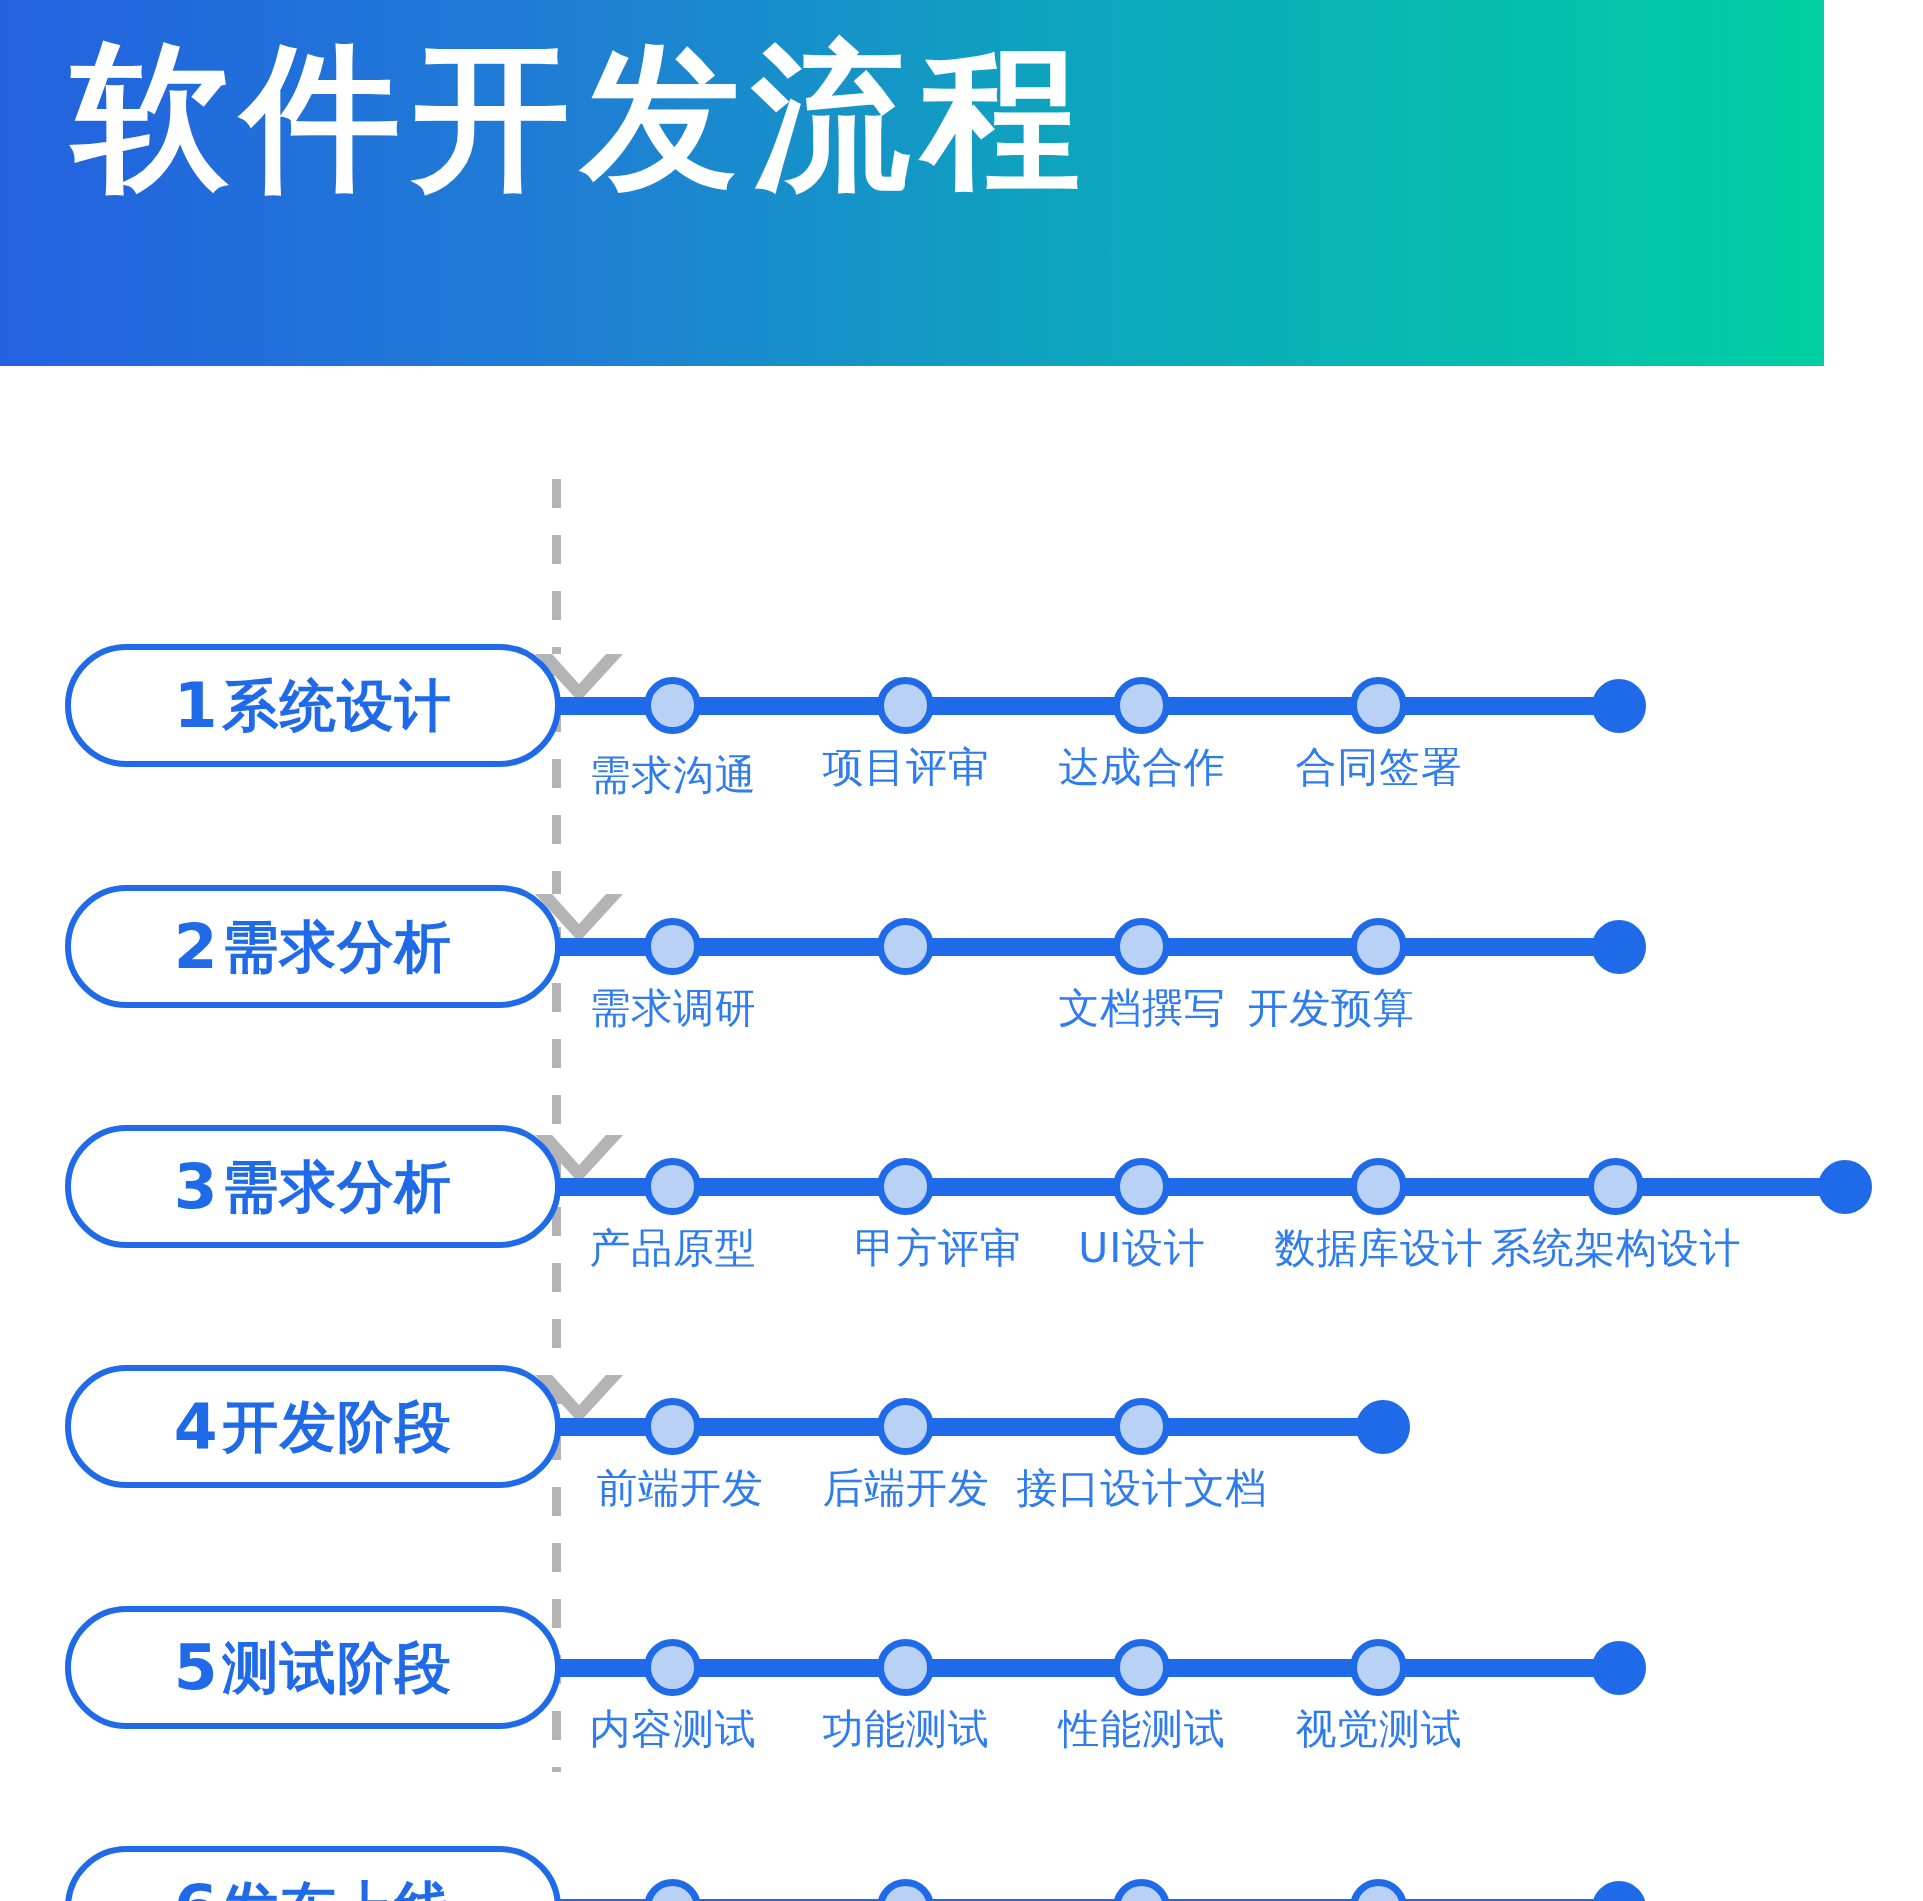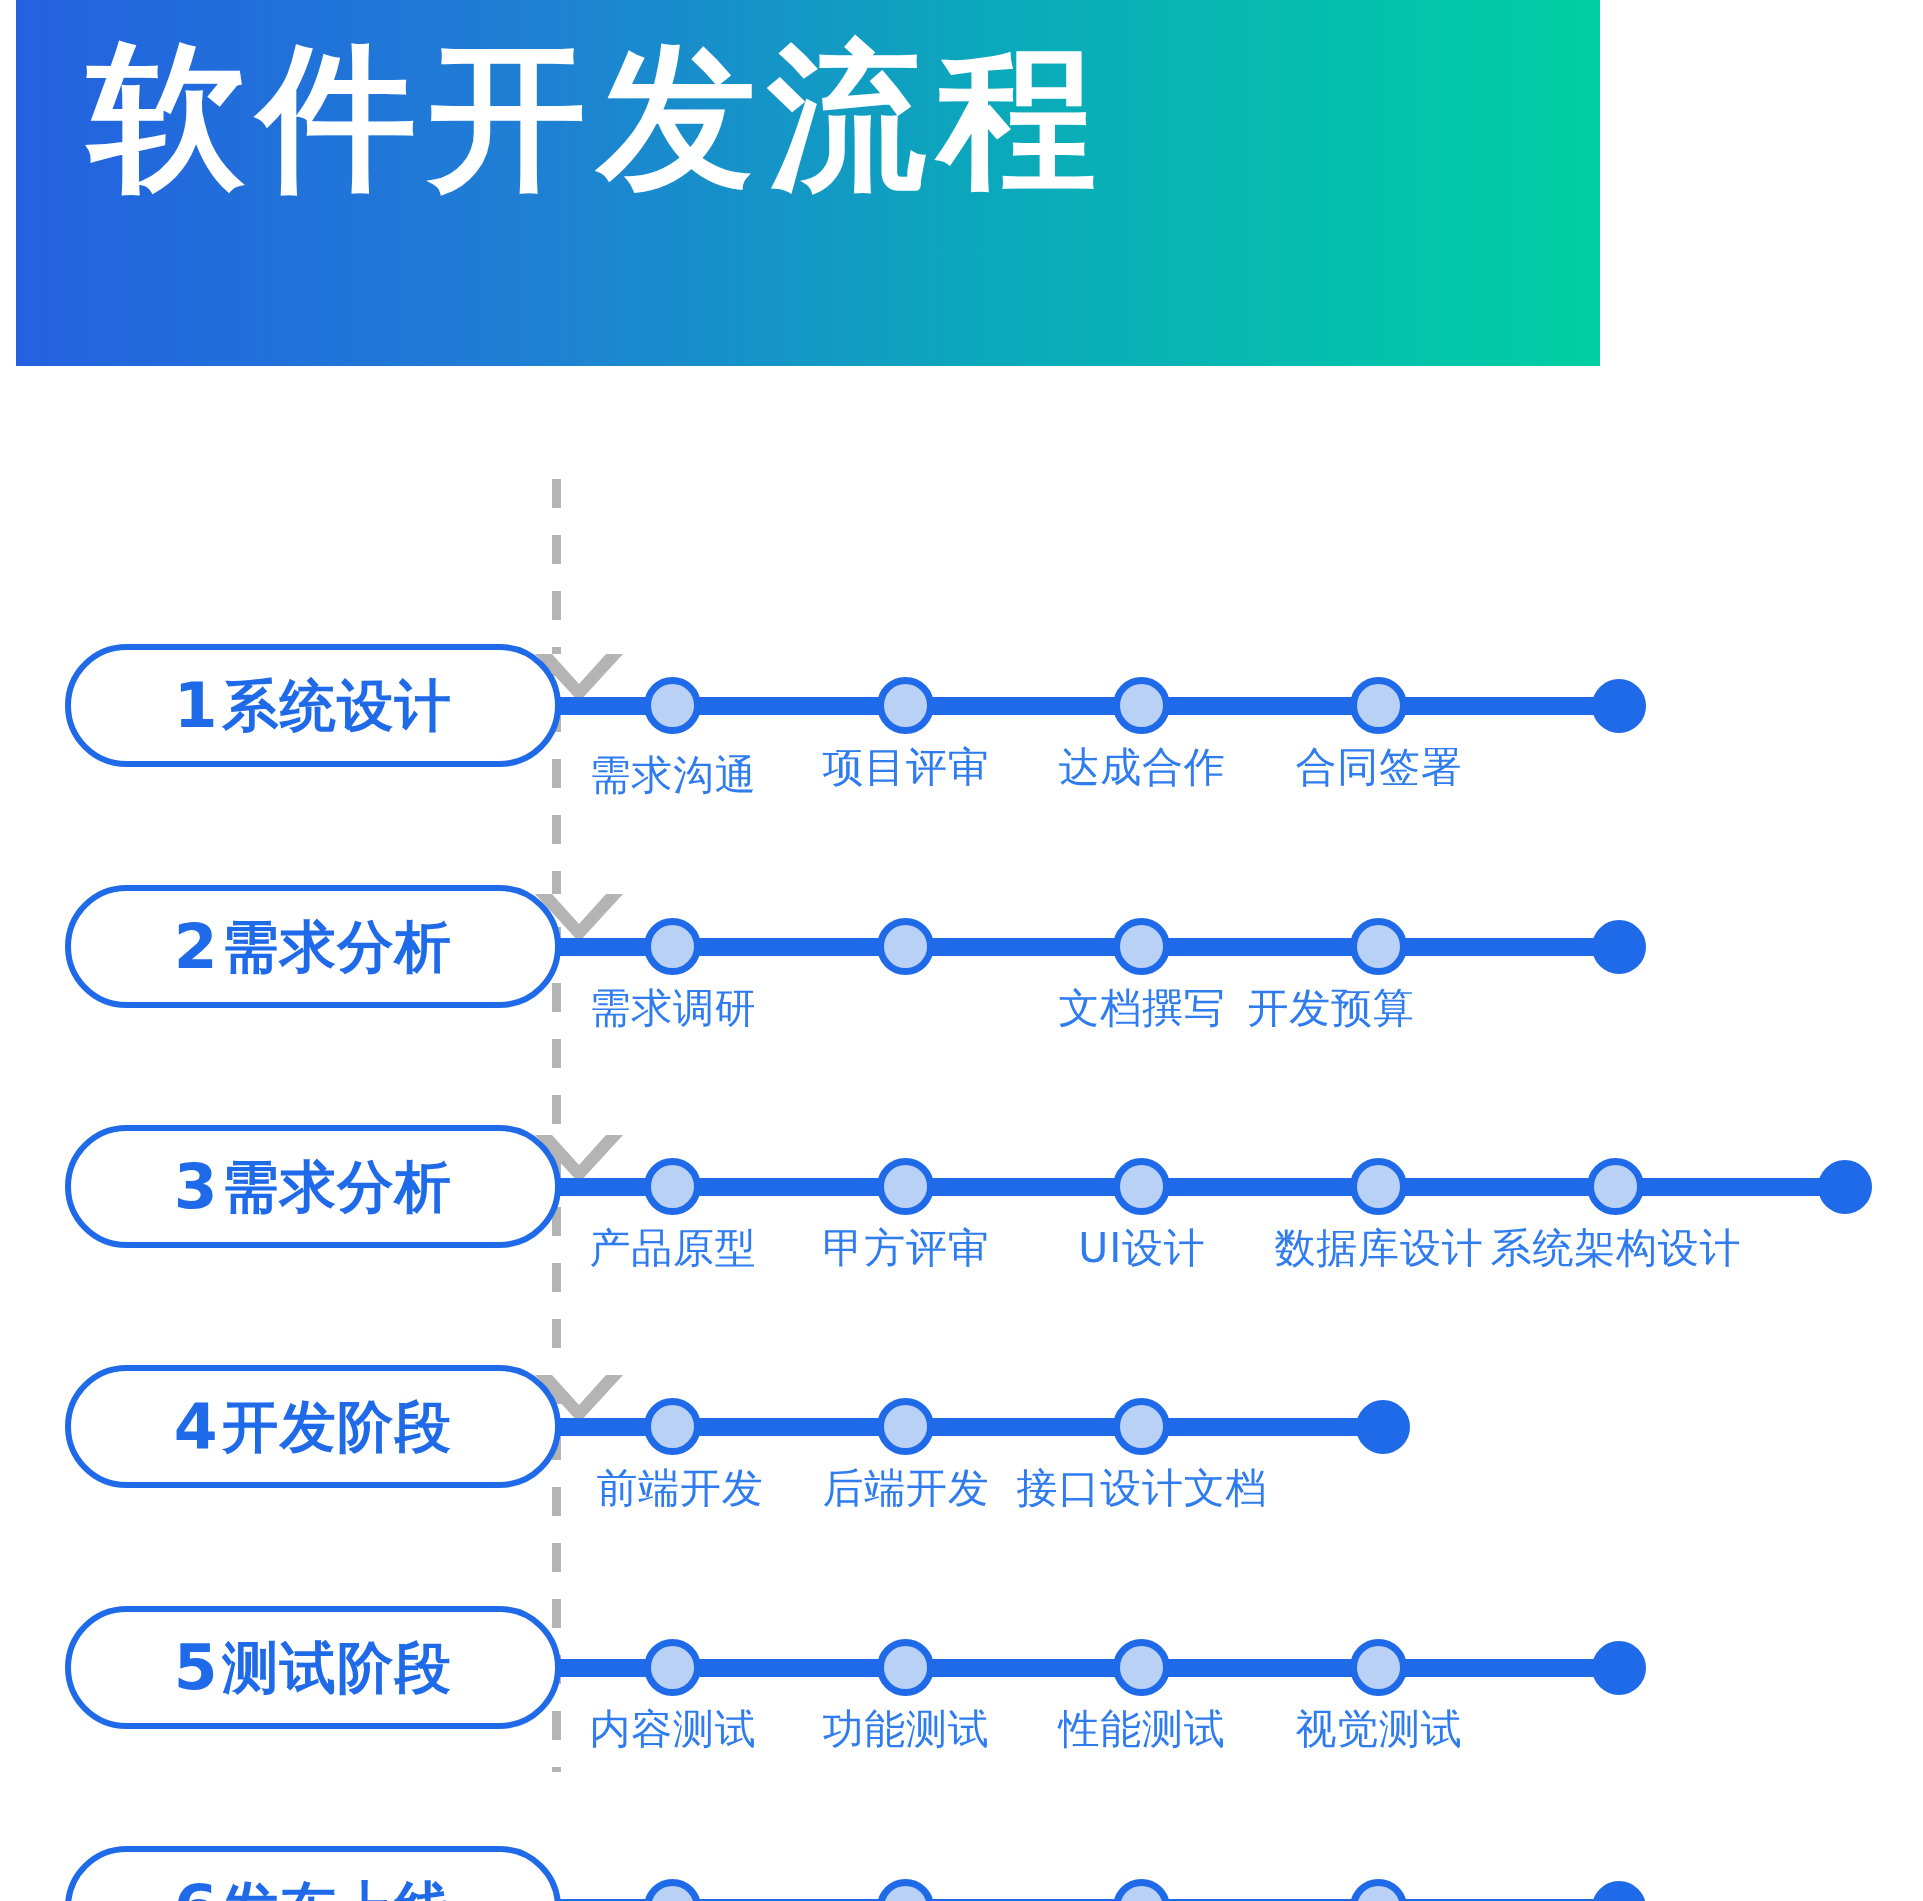--- a/index.html
+++ b/index.html
@@ -13,24 +13,23 @@
     font-family: "Liberation Sans", "DejaVu Sans", sans-serif;
     overflow: hidden;
     position: relative;
   }
 
   
   .header-band {
     position: absolute;
     left: 0;
     top: 0;
-    width: 1584px;
+    width: 1824px;
     height: 366px;
     background: linear-gradient(90deg, #2361e0 0%, #1f7fd4 32%, #0ba9bb 62%, #00cfa3 100%);
-    margin-left: 16px;
   }
   .header-title {
     position: absolute;
     left: 72px;
     top: 35px;
     font-size: 158px;
     line-height: 1.05;
     font-weight: 700;
     color: #ffffff;
     letter-spacing: 12px;
@@ -220,21 +219,21 @@
       </div>
       <div class="row" style="top: 759px;">
         <div class="pill">
           <span class="pill-num">3</span>
           <span class="pill-label">需求分析</span>
         </div>
         <div class="track" style="width: 1286px;"></div>
         <div class="node" style="left: 673px;"></div>
         <div class="node-label" style="left: 673px;">产品原型</div>
         <div class="node" style="left: 906px;"></div>
-        <div class="node-label" style="left: 906px; text-align: center;">甲方评审</div>
+        <div class="node-label" style="left: 938px; text-align: center;">甲方评审</div>
         <div class="node" style="left: 1142px;"></div>
         <div class="node-label" style="left: 1142px;">UI设计</div>
         <div class="node" style="left: 1379px;"></div>
         <div class="node-label" style="left: 1379px;">数据库设计</div>
         <div class="node" style="left: 1616px;"></div>
         <div class="node-label" style="left: 1616px;">系统架构设计</div>
         <div class="node end" style="left: 1845px;"></div>
       </div>
       <div class="row" style="top: 999px;">
         <div class="pill">

